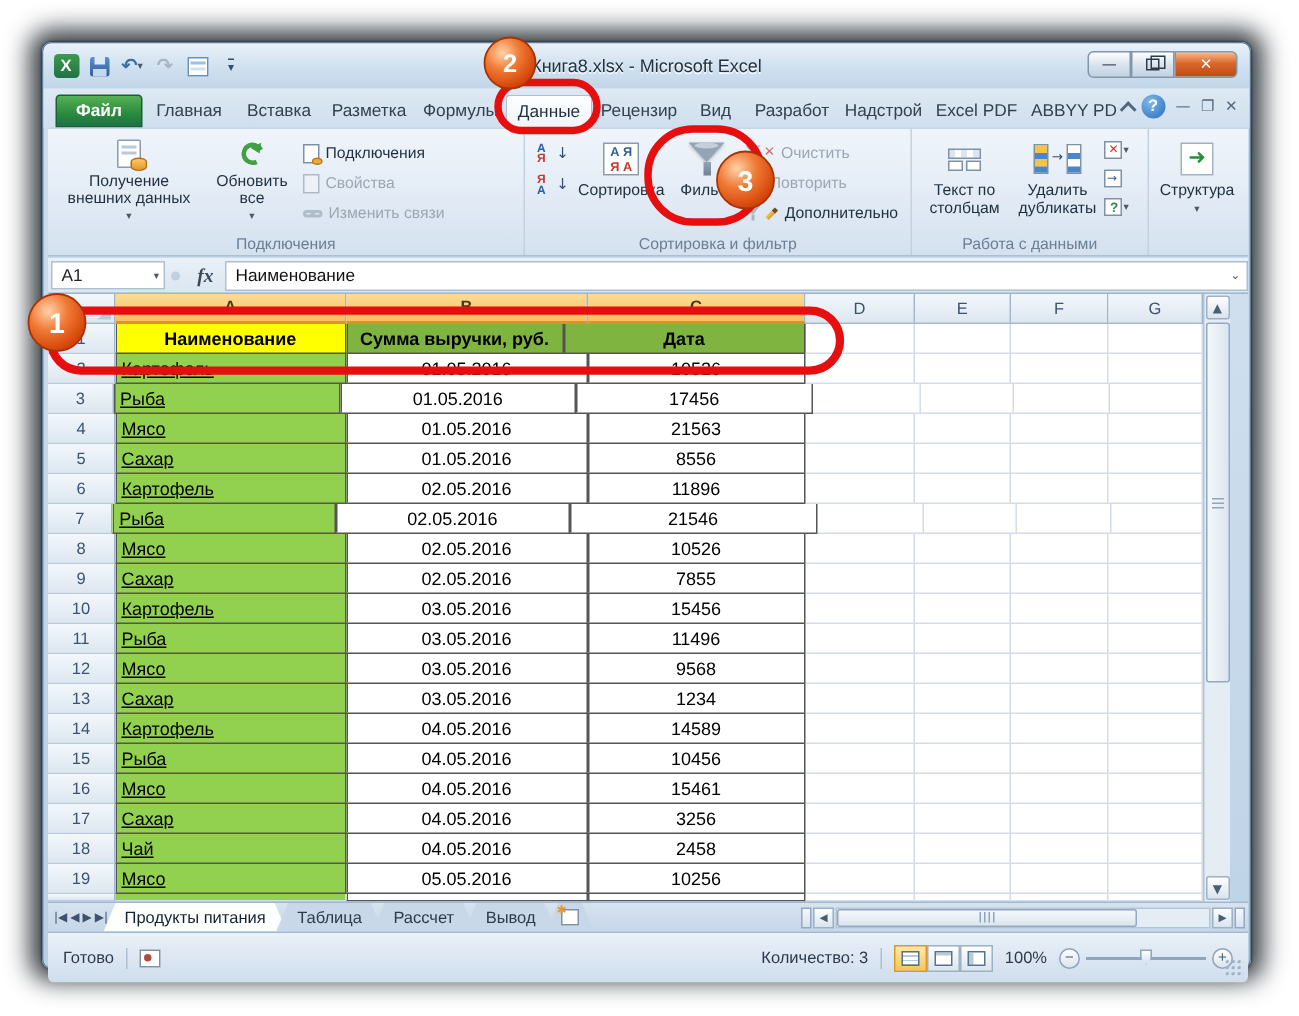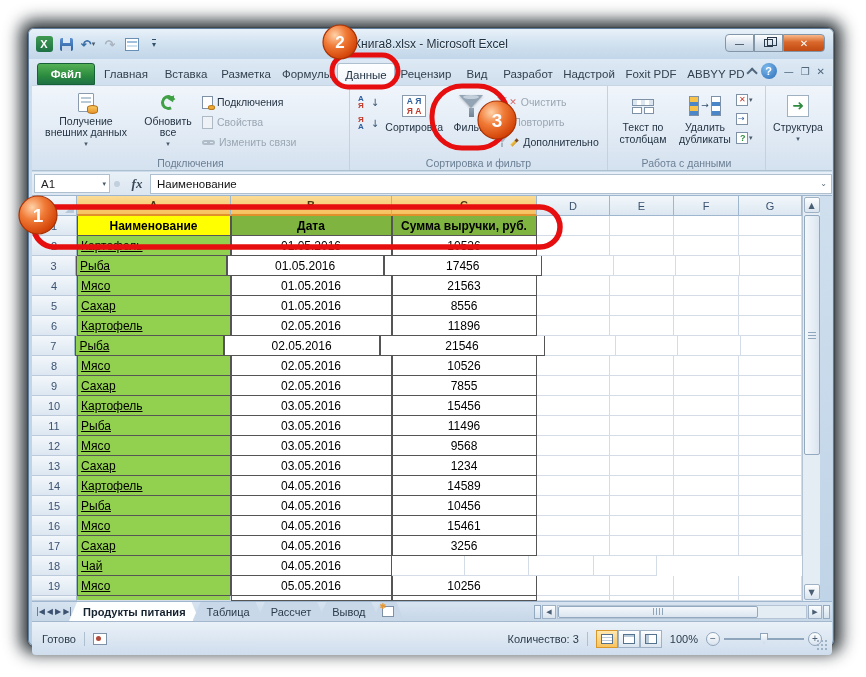--- a/index.html
+++ b/index.html
@@ -170,21 +170,21 @@
   .vspacer { flex:1; }
   .frame-fill { flex:1; background:linear-gradient(#cfdfee,#c0d4e7); }
 
   
   .sheetbar { position:absolute; left:3px; top:572px; width:800px; height:20px; background:linear-gradient(#d7e3f0,#c6d7e8);
     border-top:1px solid #9eb6ce; display:flex; align-items:stretch; }
   .navbtns { display:flex; align-items:center; gap:2px; padding:0 4px; }
   .navbtns span { font-size:8px; color:#3c5270; font-family:"DejaVu Sans", sans-serif; }
   .stab { position:relative; display:flex; align-items:center; padding:0 14px; font-size:11px; color:#2b3b4b;
     background:#c9d8e8; clip-path:polygon(8px 0, calc(100% - 8px) 0, 100% 100%, 0 100%); margin-left:-7px; }
-  .stab.active { background:#fdfefe; font-weight:bold; color:#15222f; }
+  .stab.active { background:#fdfefe; font-weight:normal; color:#15222f; }
   .stab.addsheet { padding:0 10px; }
   .addsheet .ns { width:12px; height:11px; background:#fff; border:1px solid #7e91a6; position:relative; }
   .addsheet .ns::after { content:"✱"; position:absolute; left:-4px; top:-5px; color:#e8962c; font-size:8px; }
   .hscroll { margin-left:auto; display:flex; align-items:center; gap:1px; padding-right:2px; }
   .tab-split { width:7px; height:14px; background:linear-gradient(#f4f8fc,#d6e2ee); border:1px solid #93a9bf; }
   .hs-btn { width:14px; height:14px; background:linear-gradient(#fdfefe,#d9e4ef); border:1px solid #9fb2c5; font-size:7px;
     color:#4a5f74; display:flex; align-items:center; justify-content:center; font-family:"DejaVu Sans", sans-serif; }
   .hs-track { width:250px; height:14px; background:#e4ecf4; border:1px solid #b4c4d4; display:flex; align-items:center; }
   .hs-thumb { width:200px; height:12px; background:linear-gradient(#f4f8fc,#dbe5ef); border:1px solid #93a9bf; border-radius:2px;
     display:flex; align-items:center; justify-content:center; gap:2px; }
@@ -260,21 +260,21 @@
         <div class="rtab file" style="width: 58px;">Файл</div>
         <div class="rtab" style="width: 62px;">Главная</div>
         <div class="rtab" style="width: 58px;">Вставка</div>
         <div class="rtab" style="width: 62px;">Разметка</div>
         <div class="rtab" style="width: 60px;">Формулы</div>
         <div class="rtab active" style="width: 58px;">Данные</div>
         <div class="rtab" style="width: 62px;">Рецензир</div>
         <div class="rtab" style="width: 40px;">Вид</div>
         <div class="rtab" style="width: 62px;">Разработ</div>
         <div class="rtab" style="width: 60px;">Надстрой</div>
-        <div class="rtab" style="width: 64px;">Foxit PDF</div>
+        <div class="rtab" style="width: 64px;">Excel PDF</div>
         <div class="rtab" style="width: 66px;">ABBYY PD</div>
       </div>
     <div class="tabrow-right">
       <span class="chev-up"></span>
       <span class="help-btn">?</span>
       <span class="wb-ctl">—</span>
       <span class="wb-ctl">❐</span>
       <span class="wb-ctl">✕</span>
     </div>
 
@@ -462,22 +462,22 @@
             <div class="colhdr sel" style="width: 145px;">C</div>
             <div class="colhdr" style="width: 73px;">D</div>
             <div class="colhdr" style="width: 64px;">E</div>
             <div class="colhdr" style="width: 65px;">F</div>
             <div class="colhdr" style="width: 63px;">G</div>
           </div>
         <div id="gridrows">
             <div class="grow">
               <div class="rowhdr">1</div>
               <div class="cell tbl yellow hdr1" style="width: 154px;">Наименование</div>
+              <div class="cell tbl greensel hdr1" style="width: 145px;">Сумма выручки, руб.</div>
               <div class="cell tbl greensel hdr1" style="width: 161px;">Дата</div>
-              <div class="cell tbl greensel hdr1" style="width: 145px;">Сумма выручки, руб.</div>
               <div class="cell " style="width: 73px;"></div>
               <div class="cell " style="width: 64px;"></div>
               <div class="cell " style="width: 65px;"></div>
               <div class="cell " style="width: 63px;"></div>
             </div>
             <div class="grow">
               <div class="rowhdr">2</div>
               <div class="cell tbl green c-name" style="width: 154px;">Картофель</div>
               <div class="cell tbl c-mid" style="width: 161px;">01.05.2016</div>
               <div class="cell tbl c-mid" style="width: 145px;">10526</div>
@@ -633,20 +633,21 @@
               <div class="cell tbl c-mid" style="width: 145px;">3256</div>
               <div class="cell " style="width: 73px;"></div>
               <div class="cell " style="width: 64px;"></div>
               <div class="cell " style="width: 65px;"></div>
               <div class="cell " style="width: 63px;"></div>
             </div>
             <div class="grow">
               <div class="rowhdr">18</div>
               <div class="cell tbl green c-name" style="width: 154px;">Чай</div>
               <div class="cell tbl c-mid" style="width: 161px;">04.05.2016</div>
+              <div class="cell tbl c-mid" style="width: 145px;">2458</div>
               <div class="cell " style="width: 73px;"></div>
               <div class="cell " style="width: 64px;"></div>
               <div class="cell " style="width: 65px;"></div>
               <div class="cell " style="width: 63px;"></div>
             </div>
             <div class="grow">
               <div class="rowhdr">19</div>
               <div class="cell tbl green c-name" style="width: 154px;">Мясо</div>
               <div class="cell tbl c-mid" style="width: 161px;">05.05.2016</div>
               <div class="cell tbl c-mid" style="width: 145px;">10256</div>

